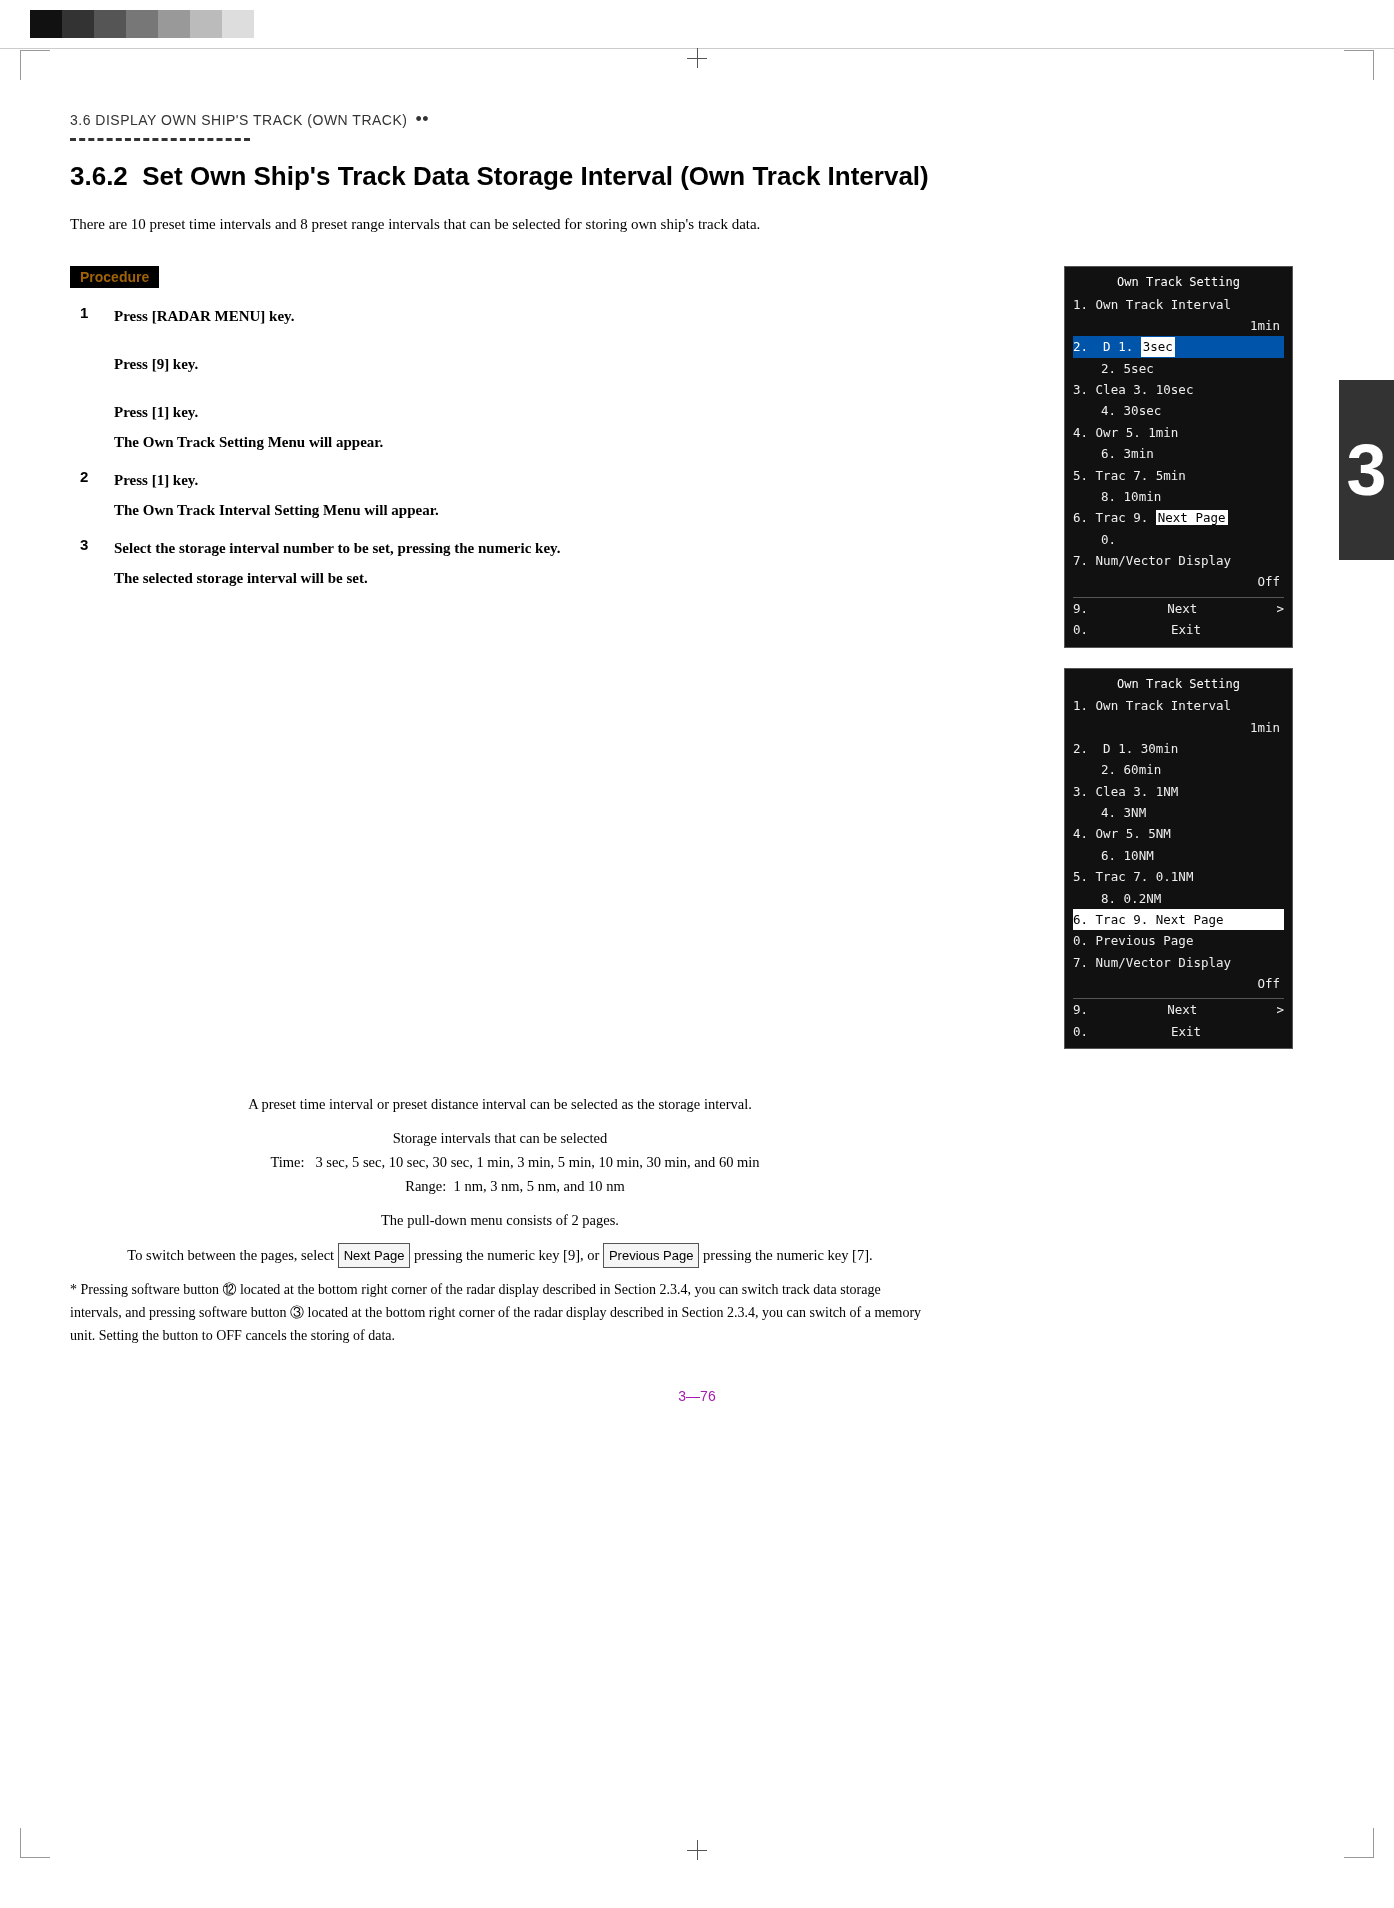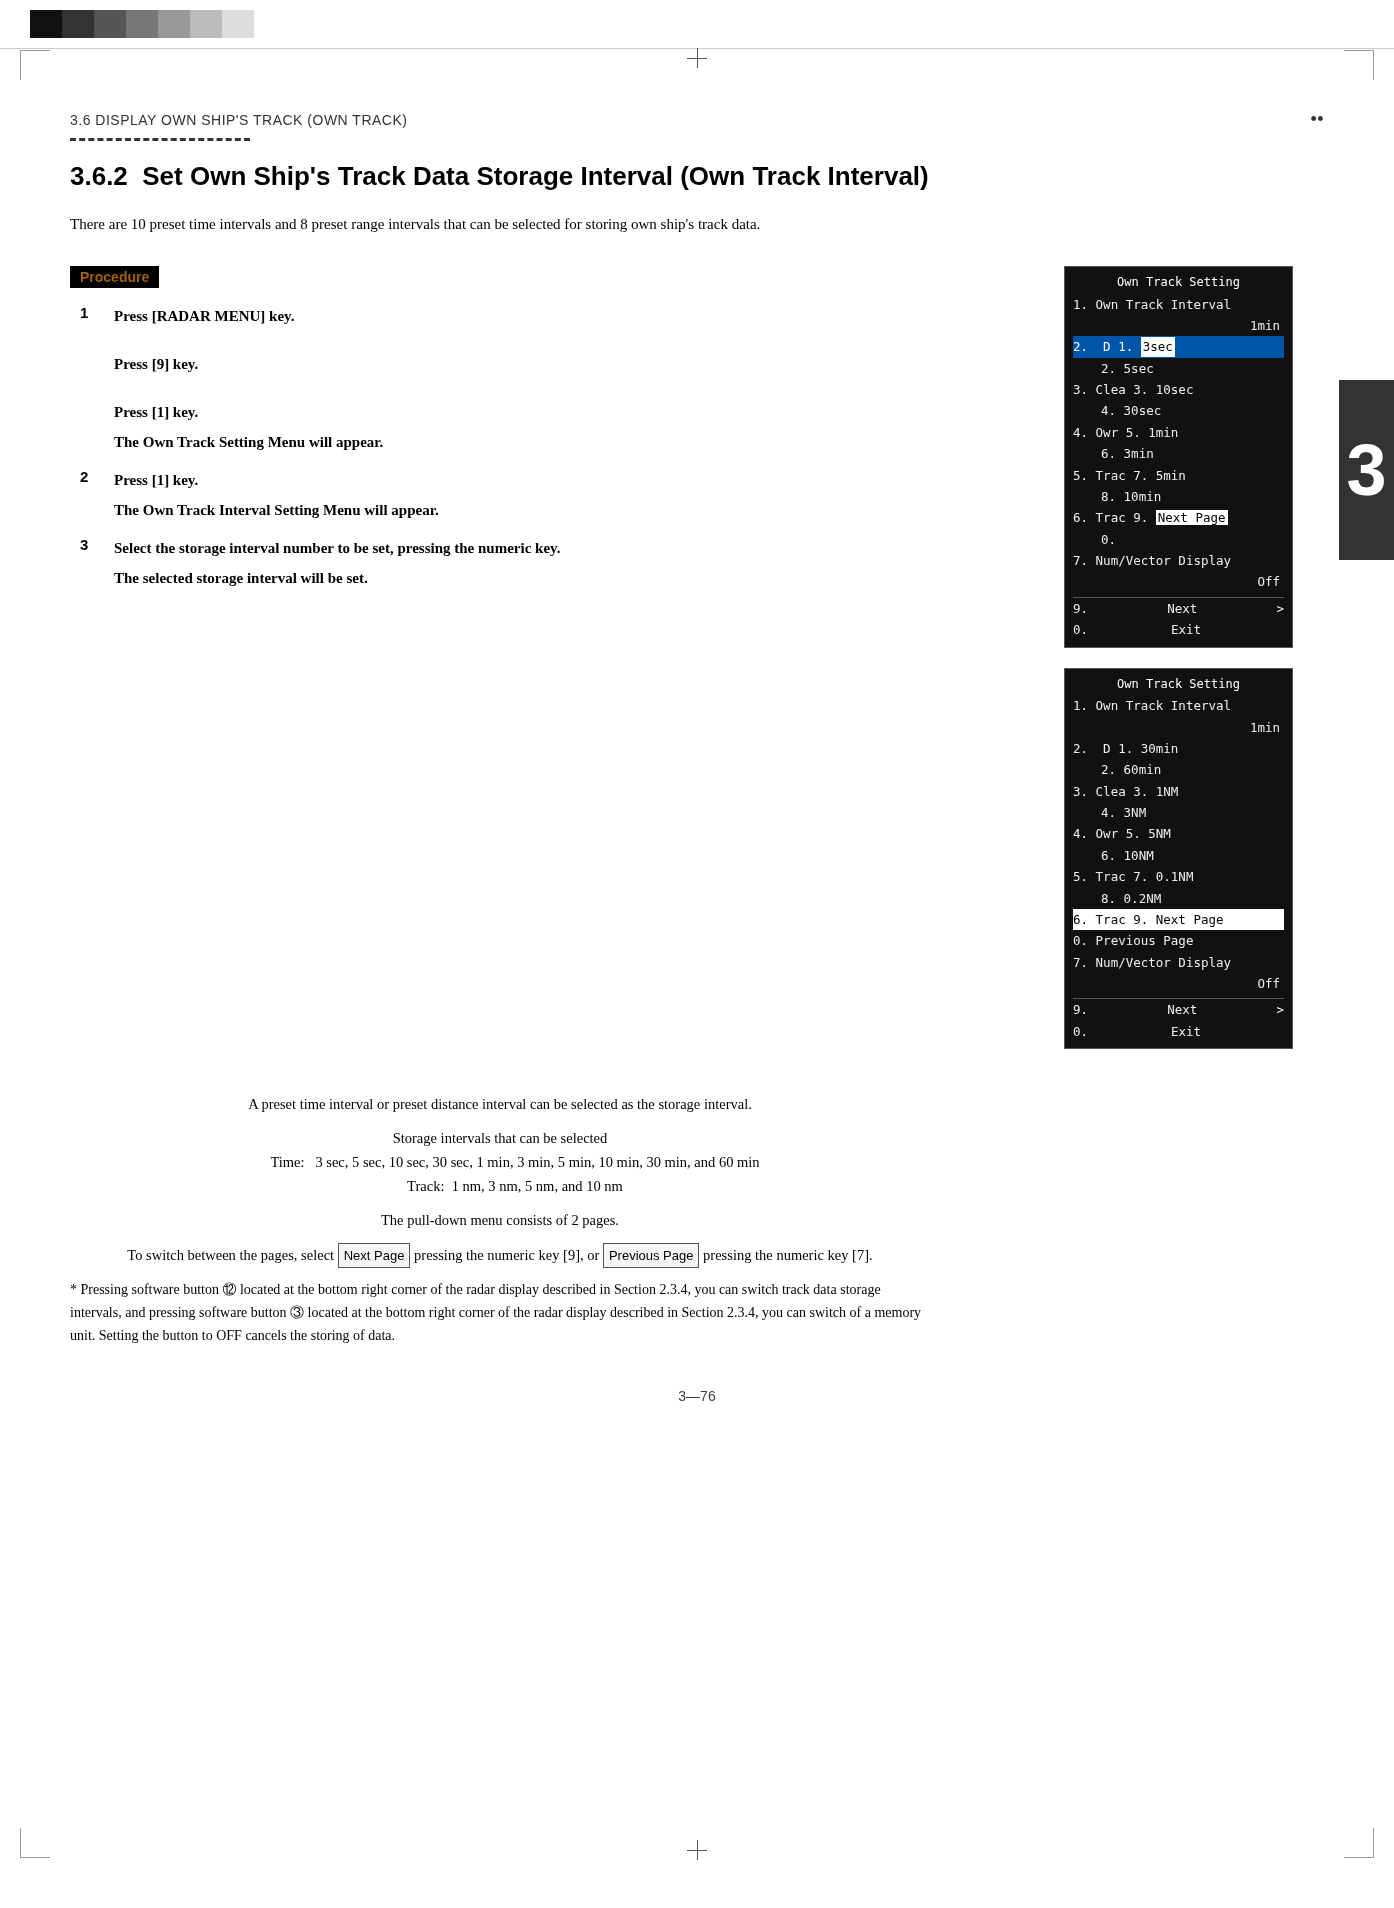--- a/index.html
+++ b/index.html
@@ -75,21 +75,21 @@
     
     .main-content {
       padding: 60px 70px 60px 70px;
       position: relative;
     }
 
     
     .section-header-line {
       display: flex;
       align-items: center;
-      justify-content: space-between;
+      justify-content: flex-start;
       margin-bottom: 8px;
       font-family: sans-serif;
       font-size: 14px;
       color: #333;
       letter-spacing: 0.5px;
     }
     .section-dots {
       margin-left: 8px;
       font-size: 18px;
       color: #333;
@@ -238,21 +238,21 @@
       line-height: 1.65;
       max-width: 860px;
     }
 
     
     .page-number {
       text-align: center;
       font-size: 14px;
       margin-top: 40px;
       font-family: sans-serif;
-      color: #404040;
+      color: #a21caf;
     }
 
     
     .second-screen-wrapper {
       margin-top: 0;
     }
   </style>
 </head>
 <body>
 
@@ -447,21 +447,21 @@
     </div>
   </div>
 
   <div class="info-section">
     <p>A preset time interval or preset distance interval can be selected as the storage interval.</p>
 
     <p>
       <span>Storage intervals that can be selected</span><br>
       <span class="indent-block" style="display:block;margin-left:30px;">
         <span>Time:</span>&nbsp;&nbsp;&nbsp;<span>3 sec, 5 sec, 10 sec, 30 sec, 1 min, 3 min, 5 min, 10 min, 30 min, and 60 min</span><br>
-        <span>Track:</span>&nbsp;&nbsp;<span>1 nm, 3 nm, 5 nm, and 10 nm</span>
+        <span>Range:</span>&nbsp;&nbsp;<span>1 nm, 3 nm, 5 nm, and 10 nm</span>
       </span>
     </p>
 
     <p>The pull-down menu consists of 2 pages.</p>
 
     <p>
       <span>To switch between the pages, select</span>
       <span class="page-switch-box">Next Page</span>
       <span>pressing the numeric key [9], or</span>
       <span class="page-switch-box">Previous Page</span>

